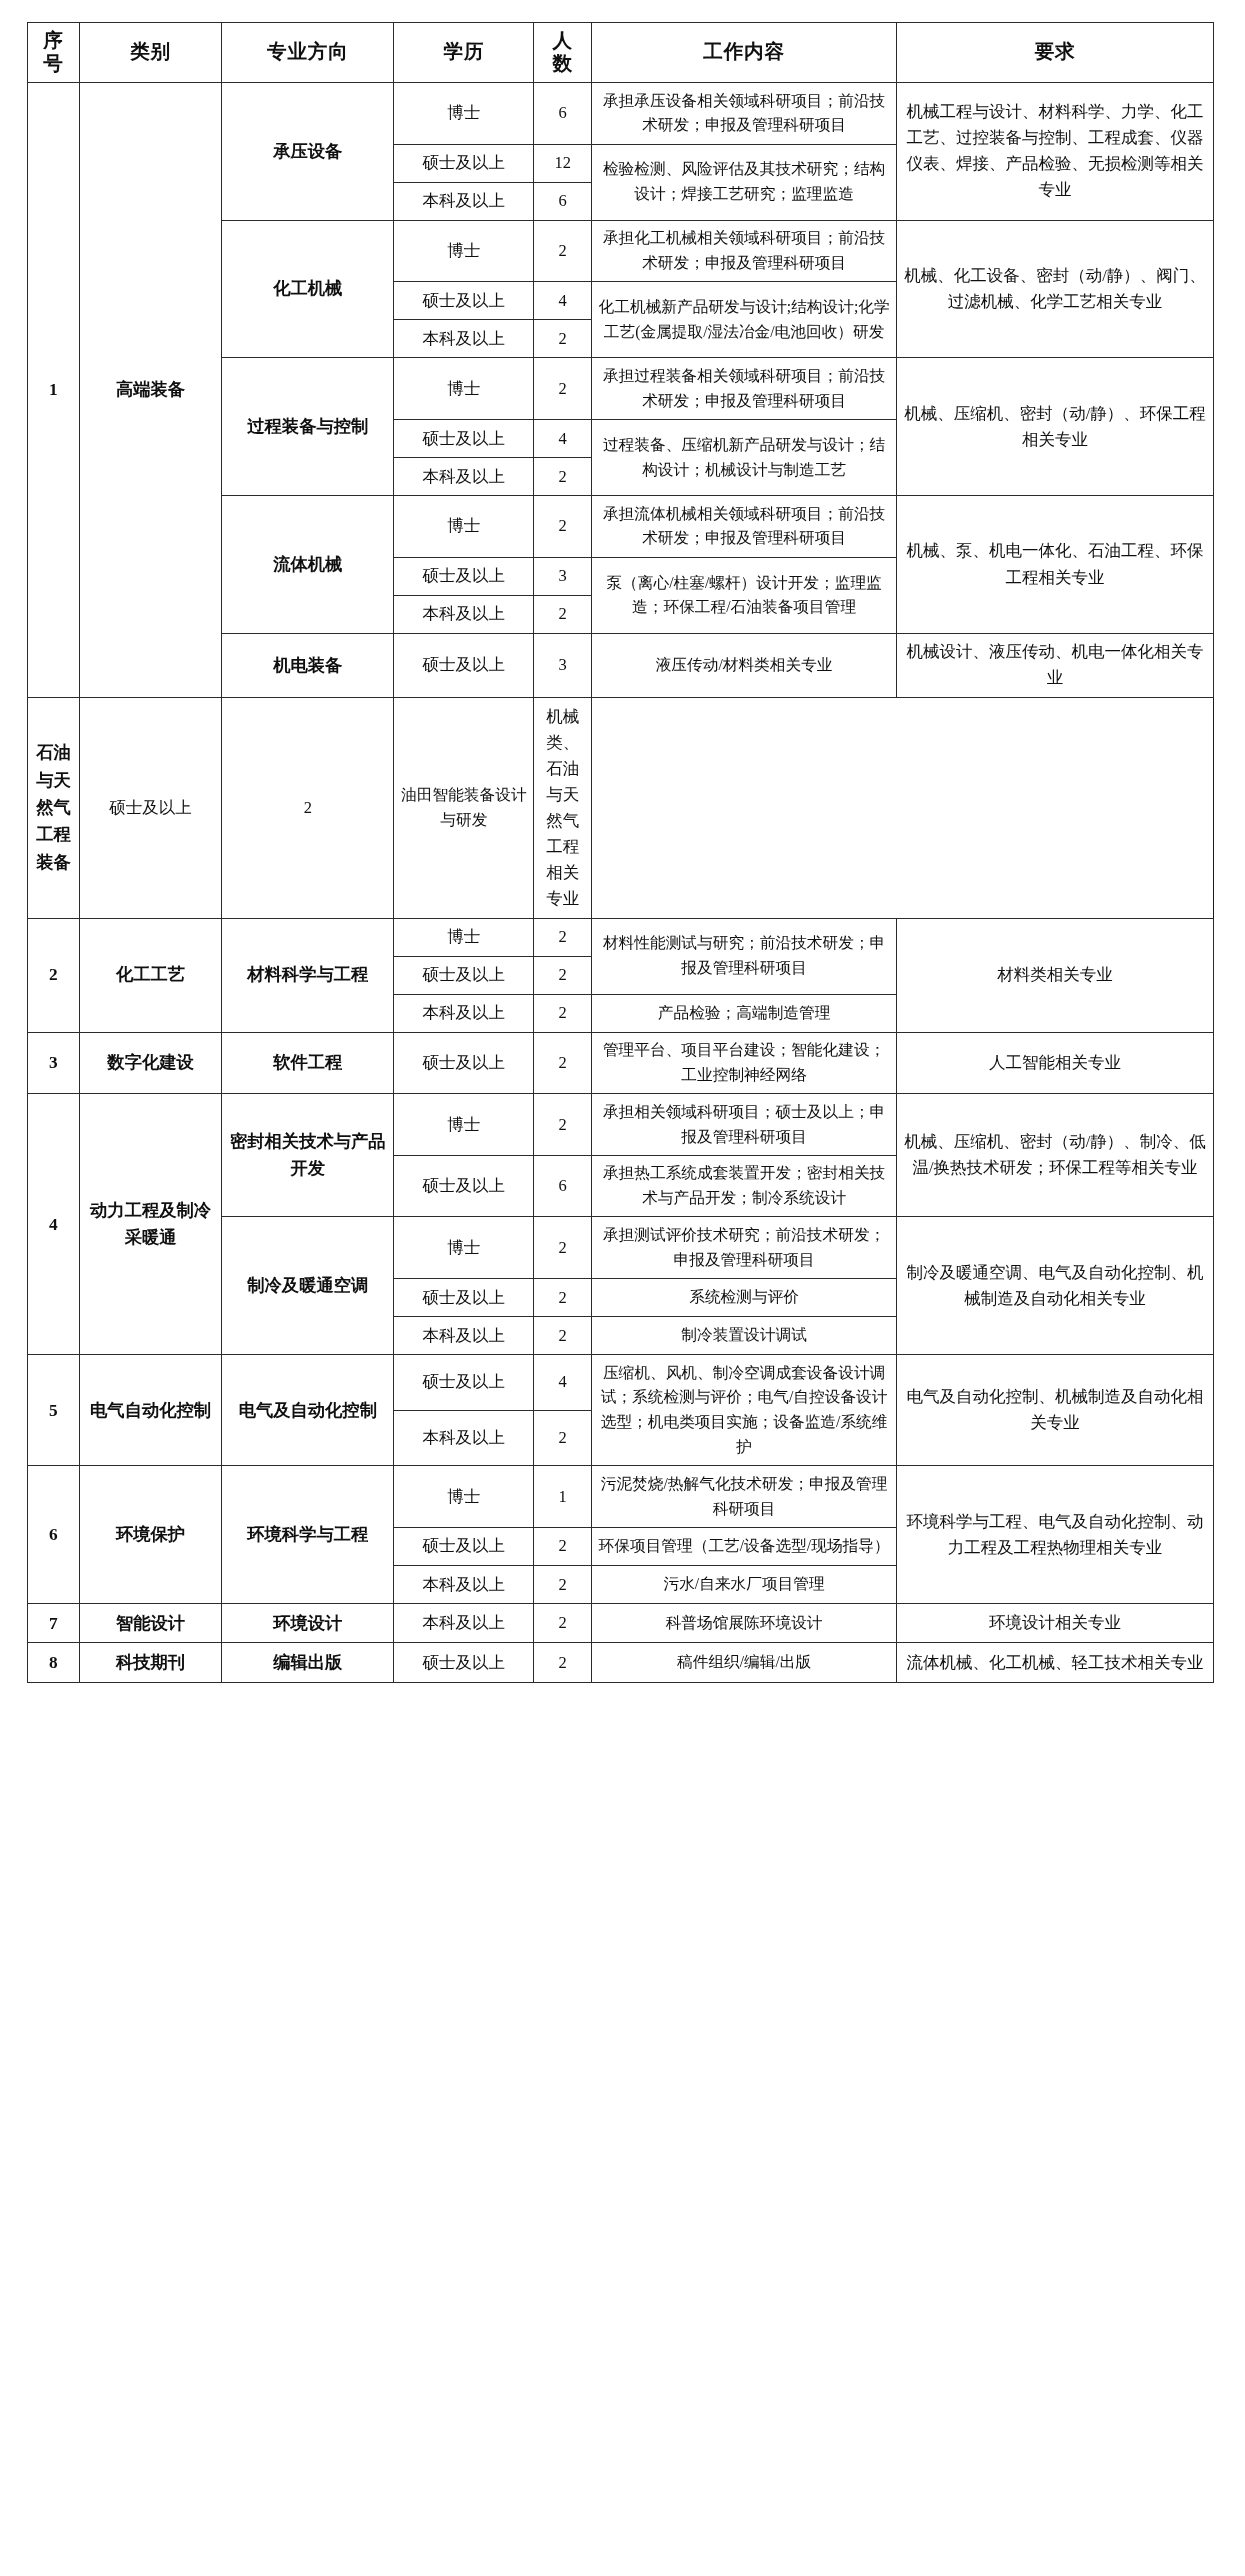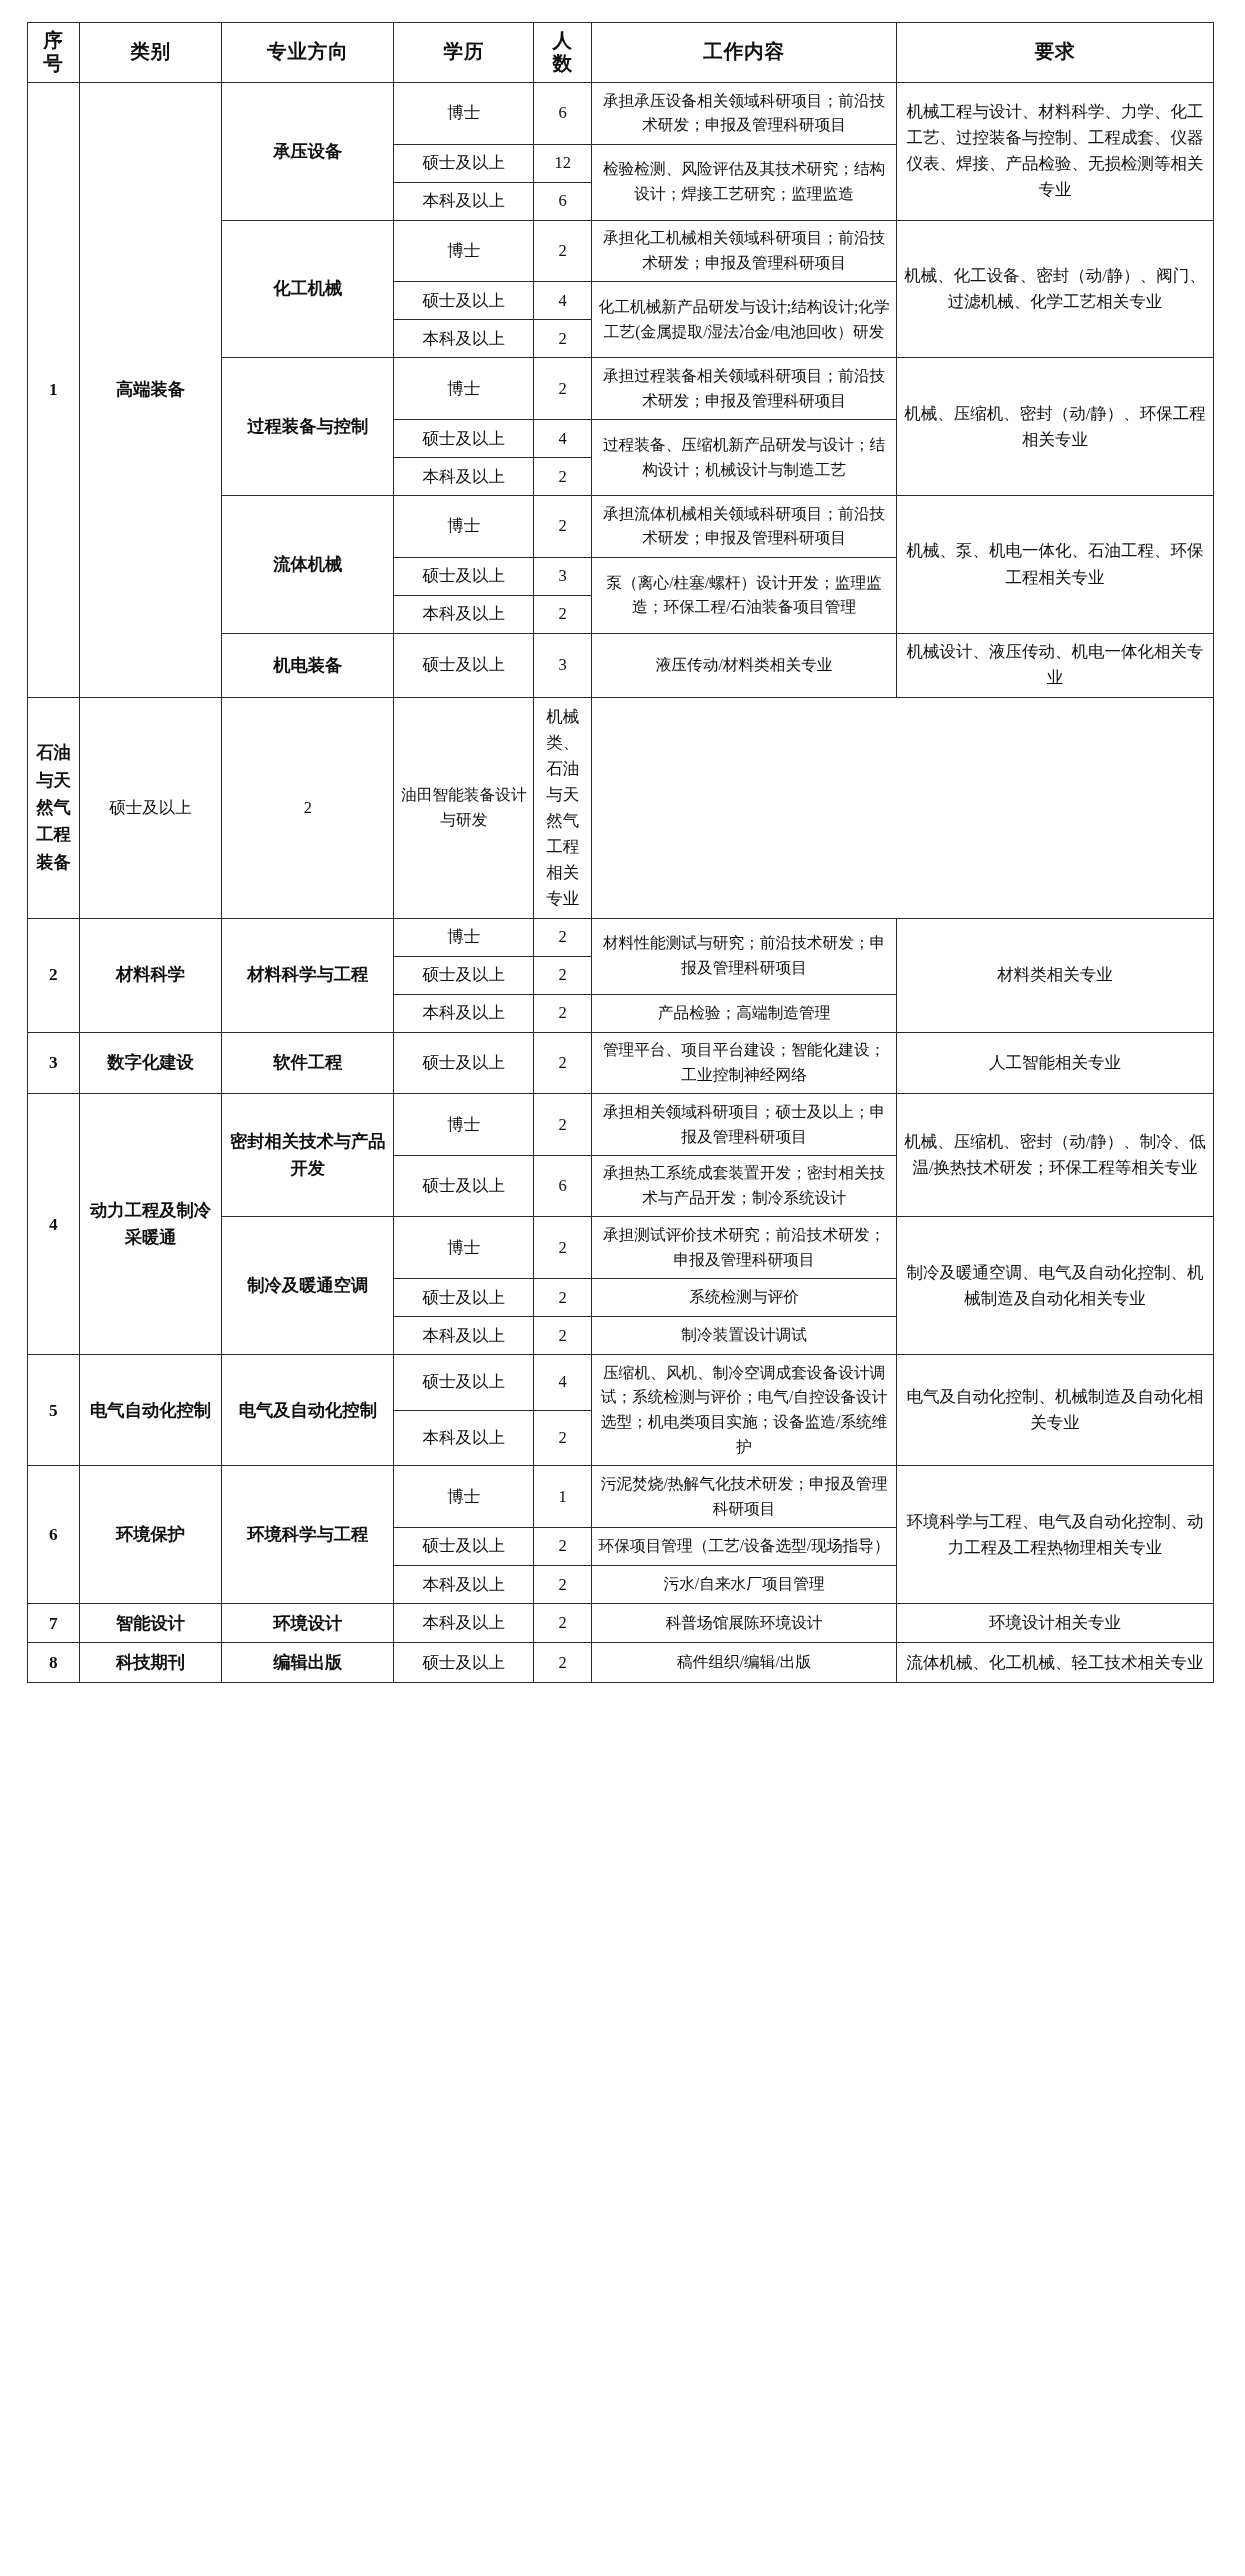--- a/index.html
+++ b/index.html
@@ -186,21 +186,21 @@
         </tr>
         <tr>
           <td class="c-major" rowspan="1">石油与天然气工程装备</td>
           <td class="c-degree">硕士及以上</td>
           <td class="c-count">2</td>
           <td class="c-work" rowspan="1">油田智能装备设计与研发</td>
           <td class="c-req" rowspan="1">机械类、石油与天然气工程相关专业</td>
         </tr>
         <tr>
           <td class="c-seq" rowspan="3">2</td>
-          <td class="c-cat" rowspan="3">材料科学</td>
+          <td class="c-cat" rowspan="3">化工工艺</td>
           <td class="c-major" rowspan="3">材料科学与工程</td>
           <td class="c-degree">博士</td>
           <td class="c-count">2</td>
           <td class="c-work" rowspan="2">材料性能测试与研究；前沿技术研发；申报及管理科研项目</td>
           <td class="c-req" rowspan="3">材料类相关专业</td>
         </tr>
         <tr>
           <td class="c-degree">硕士及以上</td>
           <td class="c-count">2</td>
         </tr>

